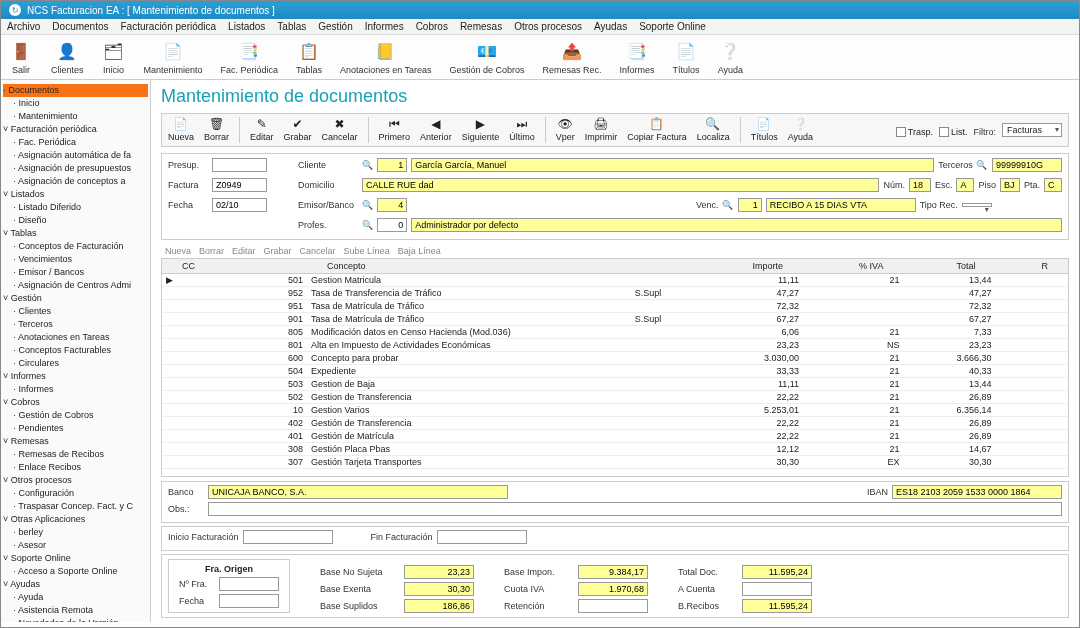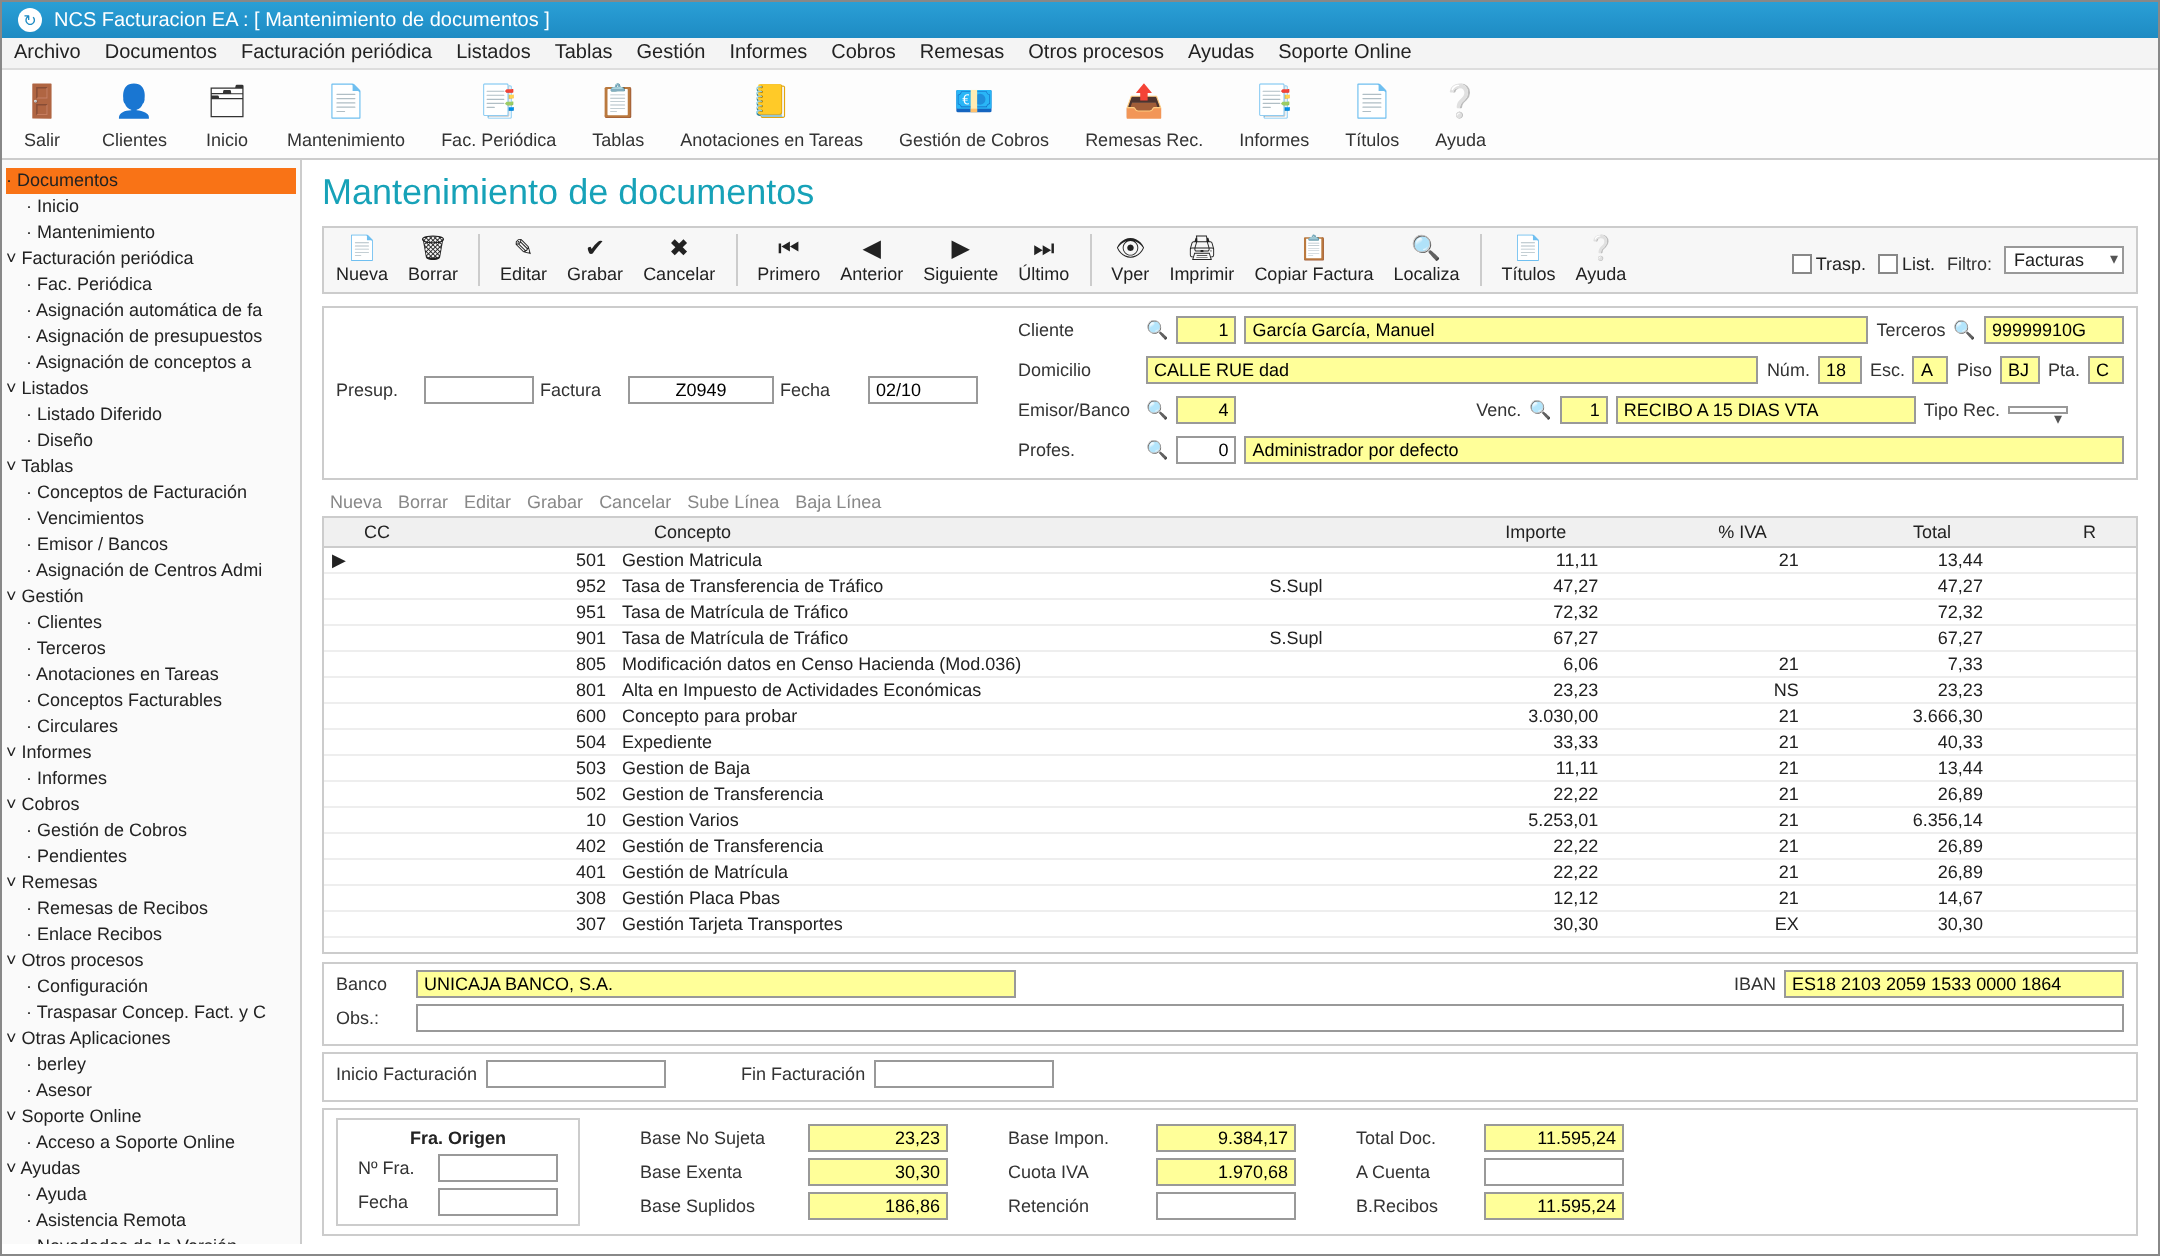--- a/index.html
+++ b/index.html
@@ -34,21 +34,21 @@
   .inp { border:1px solid #999; background:#fff; padding:1px 3px; height:14px; font-size:9px;}
   .yel { background:#ffff99 !important; }
   .tiny-toolbar { display:flex; gap:8px; font-size:9px; padding:2px 4px; color:#888;}
   .tiny-toolbar .sbtn { display:flex; flex-direction:column; align-items:center; gap:0;}
   .grid { flex:1; border:1px solid #ccc; overflow:hidden; margin-bottom:4px; min-height:180px;}
   .grid table { width:100%; border-collapse:collapse; font-size:9px;}
   .grid th { background:#f0f0f0; border-bottom:1px solid #ccc; padding:2px 20px; font-weight:normal; text-align:left;}
   .grid th.r, .grid td.r { text-align:right;}
   .grid td { padding:1px 4px; border-bottom:1px solid #eee; white-space:nowrap;}
   .bottom-form { border:1px solid #ccc; padding:3px 6px; font-size:9px; margin-bottom:3px;}
-  .totals { border:1px solid #ccc; padding:4px 6px; font-size:9px; display:flex; gap:30px; align-items:center;}
+  .totals { border:1px solid #ccc; padding:4px 6px; font-size:9px; display:flex; gap:30px; align-items:flex-end;}
   .totals .col { display:flex; flex-direction:column; gap:3px;}
   .totals .pair { display:flex; align-items:center; gap:4px;}
   .totals .inp.w { width:70px; text-align:right;}
   .mag { color:#777; font-size:9px;}
 </style>
 </head>
 <body>
 
 <div class="window">
 
@@ -248,28 +248,28 @@
               <div class="chk-box"></div>
               <span>List.</span>
             </div>
           <span class="lbl">Filtro:</span>
           <div class="sel-drop"><span>Facturas</span></div>
         </div>
       </div>
 
       <div class="formbox">
         <div style="display:flex; gap:20px;">
-          <div style="display:flex;gap:3px;min-width:110px;">
+          <div style="display:flex;flex-direction:column;gap:3px;min-width:110px;">
             <div class="row">
                 <span class="lbl" style="width:40px">Presup.</span>
                 <input class="inp" style="width: 55px;" value="">
               </div>
             <div class="row">
                 <span class="lbl" style="width:40px">Factura</span>
-                <input class="inp" style="width: 73px; text-align: center;" value="Z0949">
+                <input class="inp" style="width: 55px;" value="Z0949">
               </div>
             <div class="row">
                 <span class="lbl" style="width:40px">Fecha</span>
                 <input class="inp" style="width: 55px;" value="02/10">
               </div>
           </div>
           <div style="flex:1;display:flex;flex-direction:column;gap:3px;">
             <div class="row">
               <span class="lbl" style="width:60px">Cliente</span>
                 <span class="mag">🔍</span>

